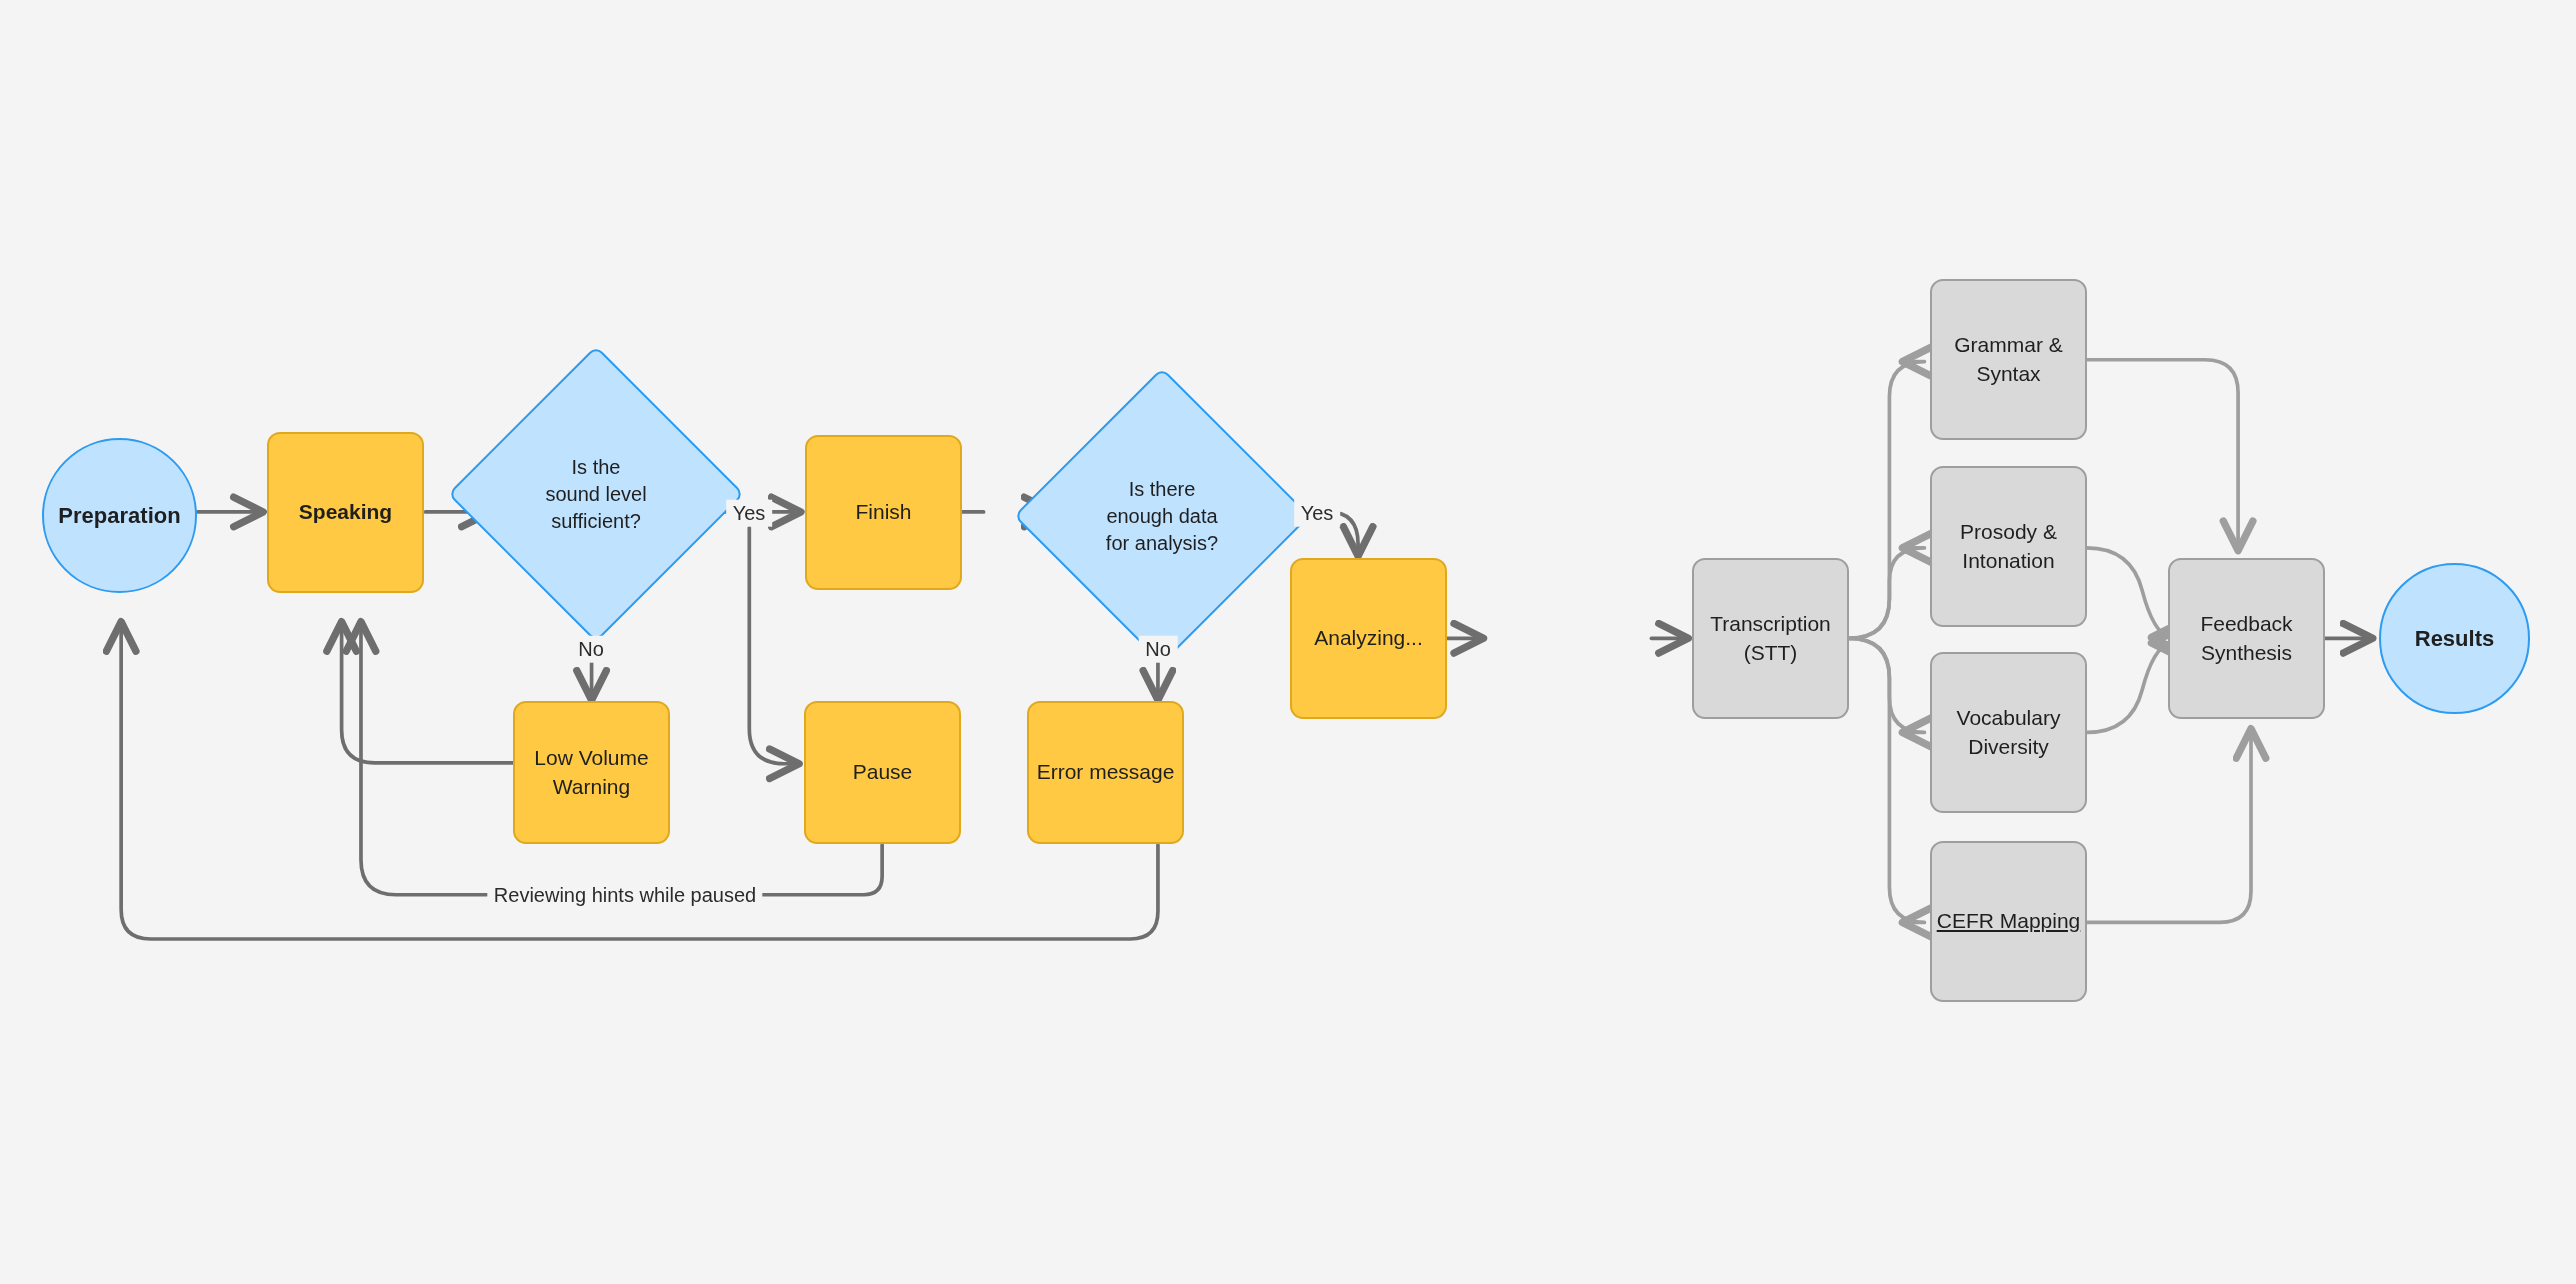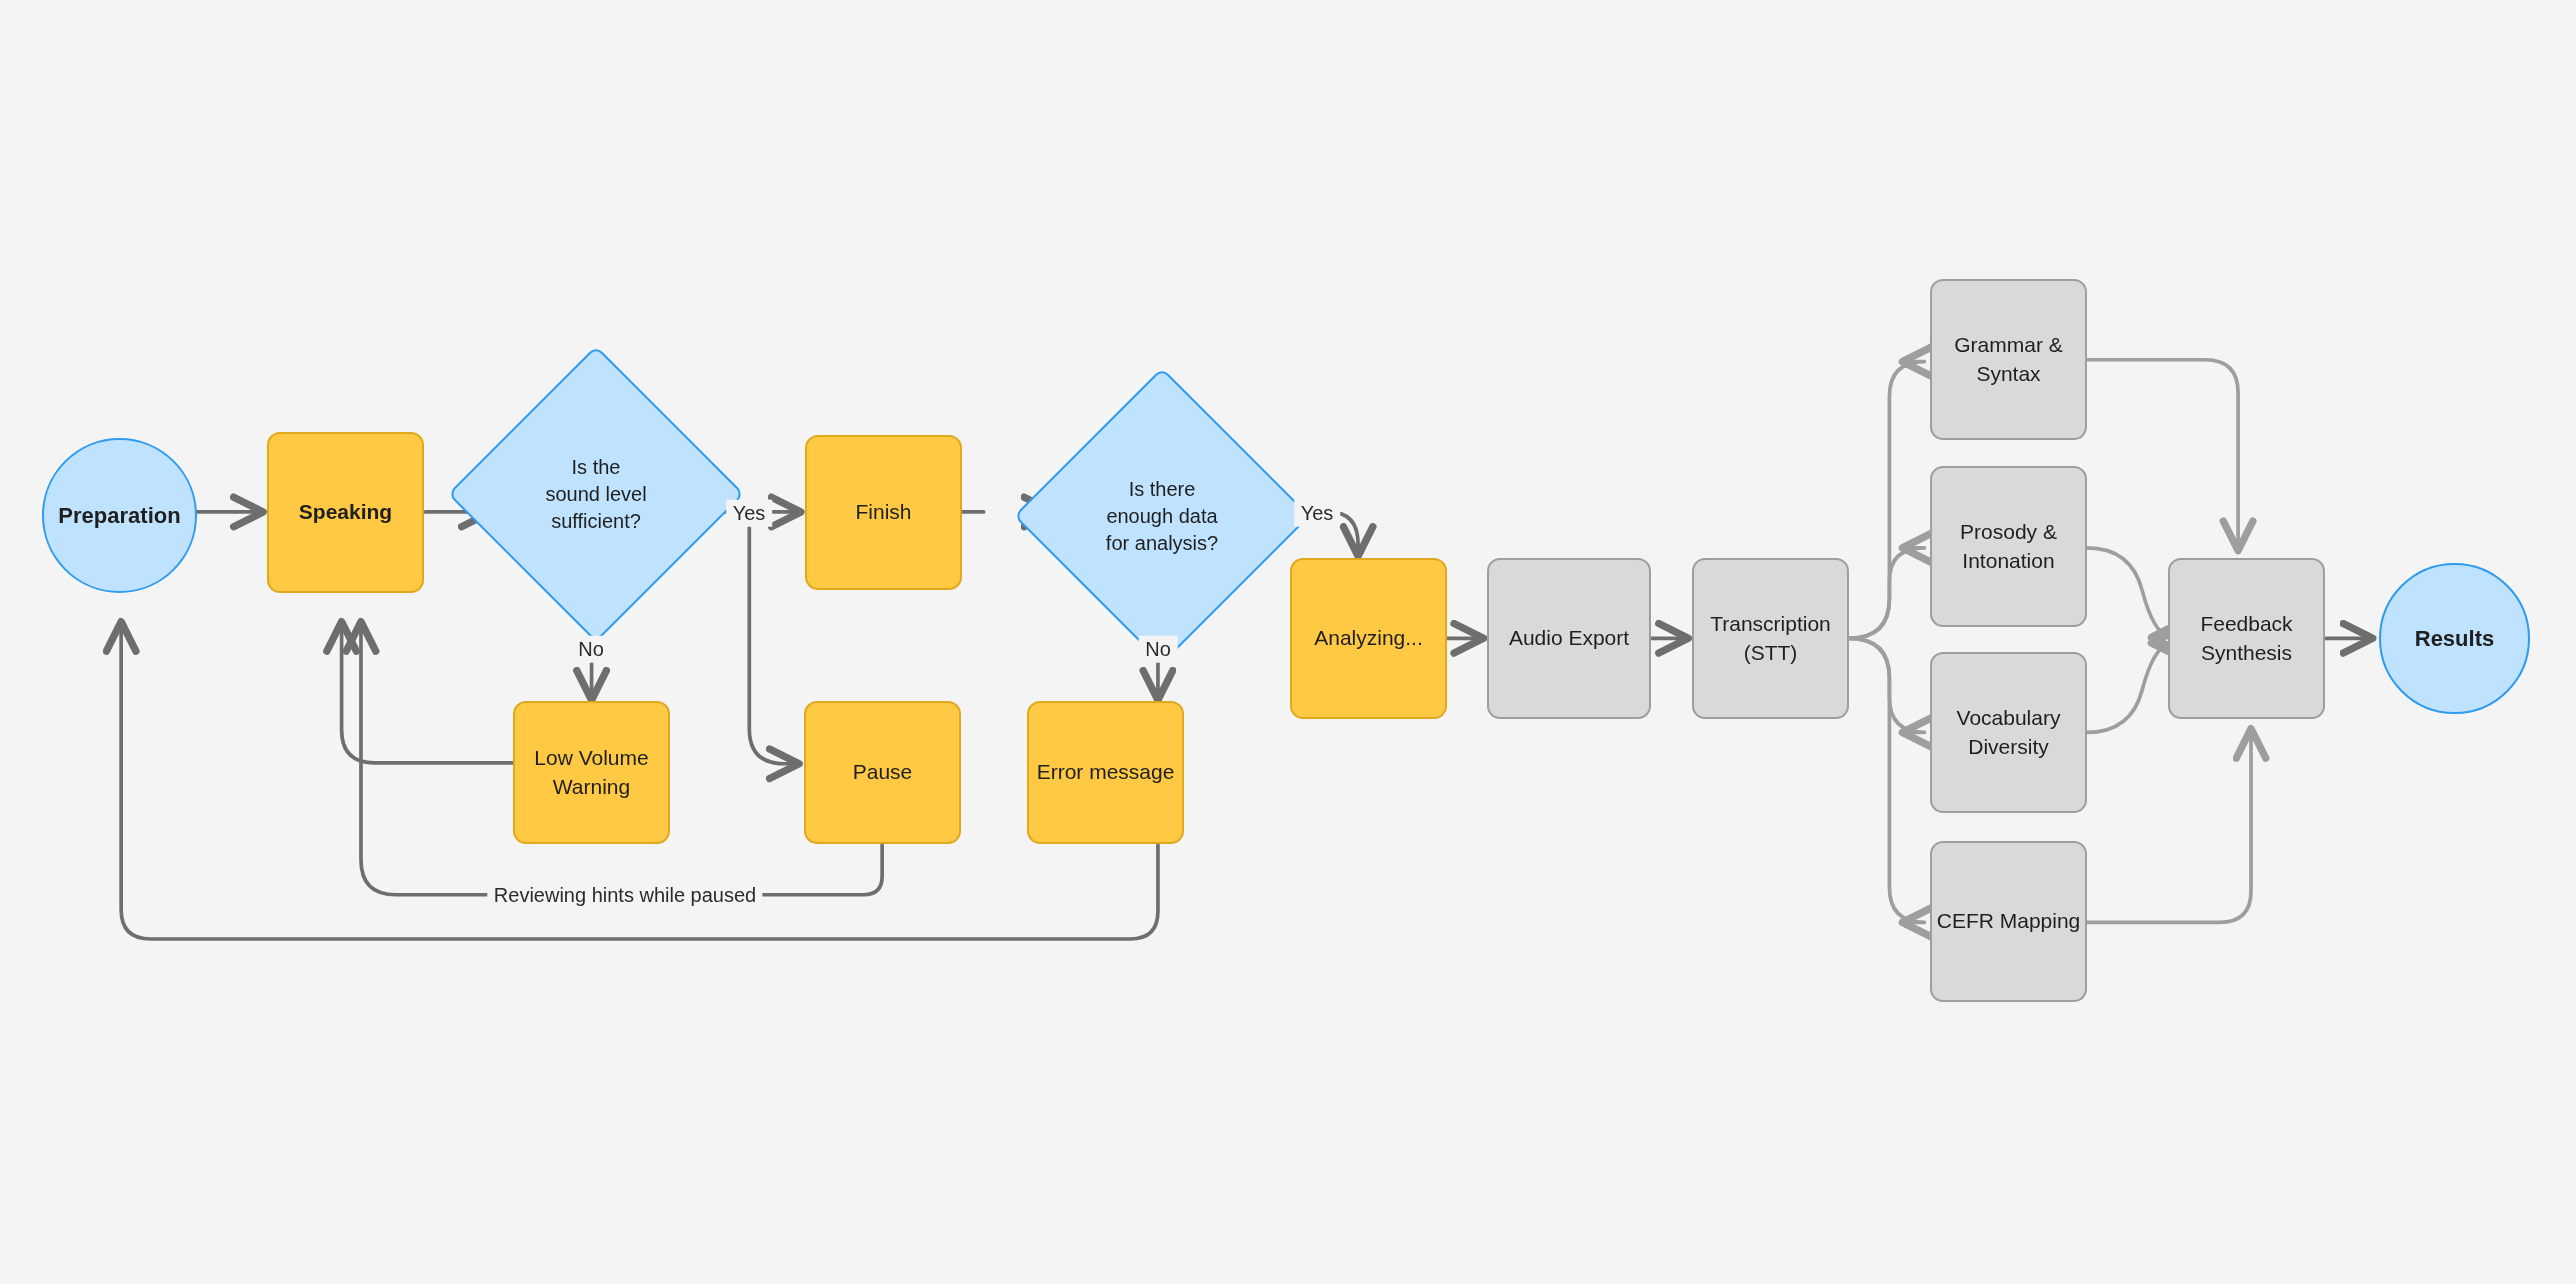--- a/index.html
+++ b/index.html
@@ -174,23 +174,20 @@
   </div>
 
   <div class="node n-proc" style="left:1027px;top:701px;width:157px;height:143px;">
     <span>Error message</span>
   </div>
 
   <div class="node n-proc" style="left:1290px;top:558px;width:157px;height:161px;">
     <span>Analyzing...</span>
   </div>
 
-  <div class="node n-sys" style="left:1487px;top:558px;width:164px;height:161px;">
-    <span>Audio Export</span>
-  </div>
 
   <div class="node n-sys" style="left:1692px;top:558px;width:157px;height:161px;align-items:center;">
     <div>
       <div>Transcription</div>
       <div>(STT)</div>
     </div>
   </div>
 
   <div class="node n-sys" style="left:1930px;top:279px;width:157px;height:161px;">
     <div>
@@ -206,21 +203,21 @@
     </div>
   </div>
 
   <div class="node n-sys" style="left:1930px;top:652px;width:157px;height:161px;">
     <div>
       <div>Vocabulary</div>
       <div>Diversity</div>
     </div>
   </div>
 
-  <div class="node n-sys" style="left:1930px;top:841px;width:157px;height:161px;">
+  <div class="node n-sys" style="left:1930px;top:841px;width:157px;height:161px;text-decoration:underline;">
     <span>CEFR Mapping</span>
   </div>
 
   <div class="node n-sys" style="left:2168px;top:558px;width:157px;height:161px;">
     <div>
       <div>Feedback</div>
       <div>Synthesis</div>
     </div>
   </div>
 

